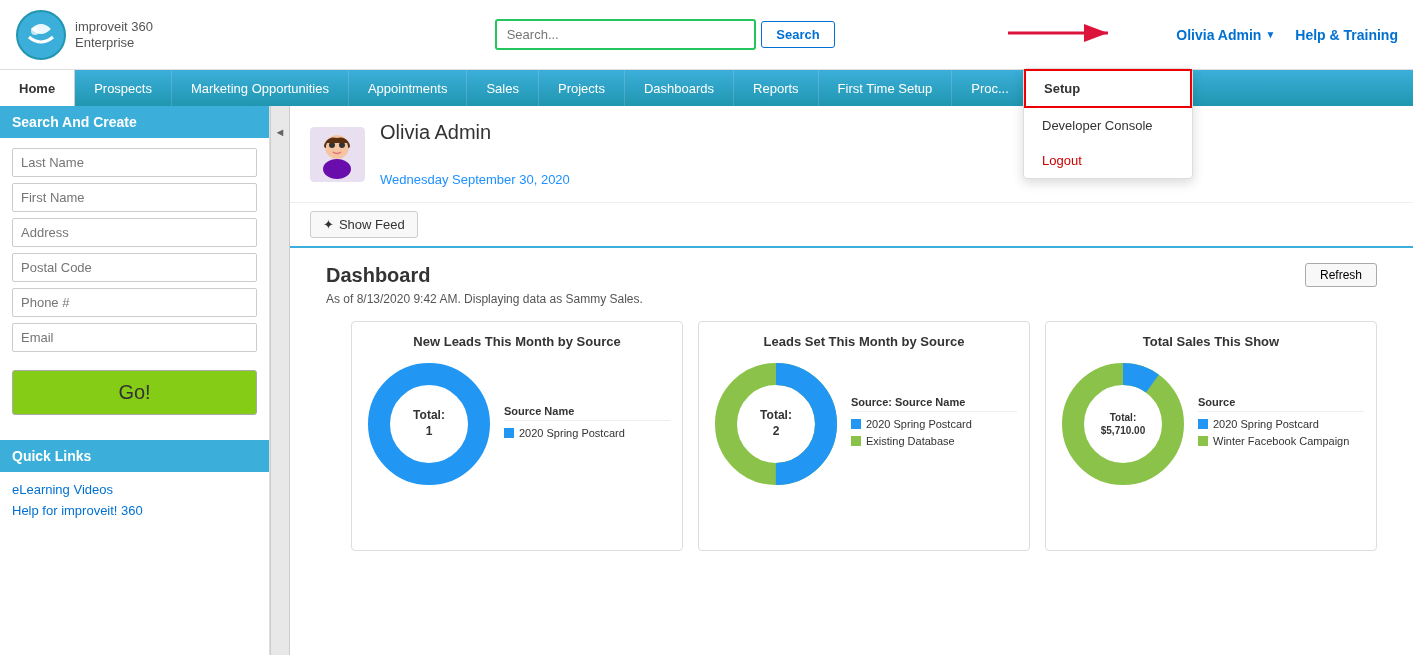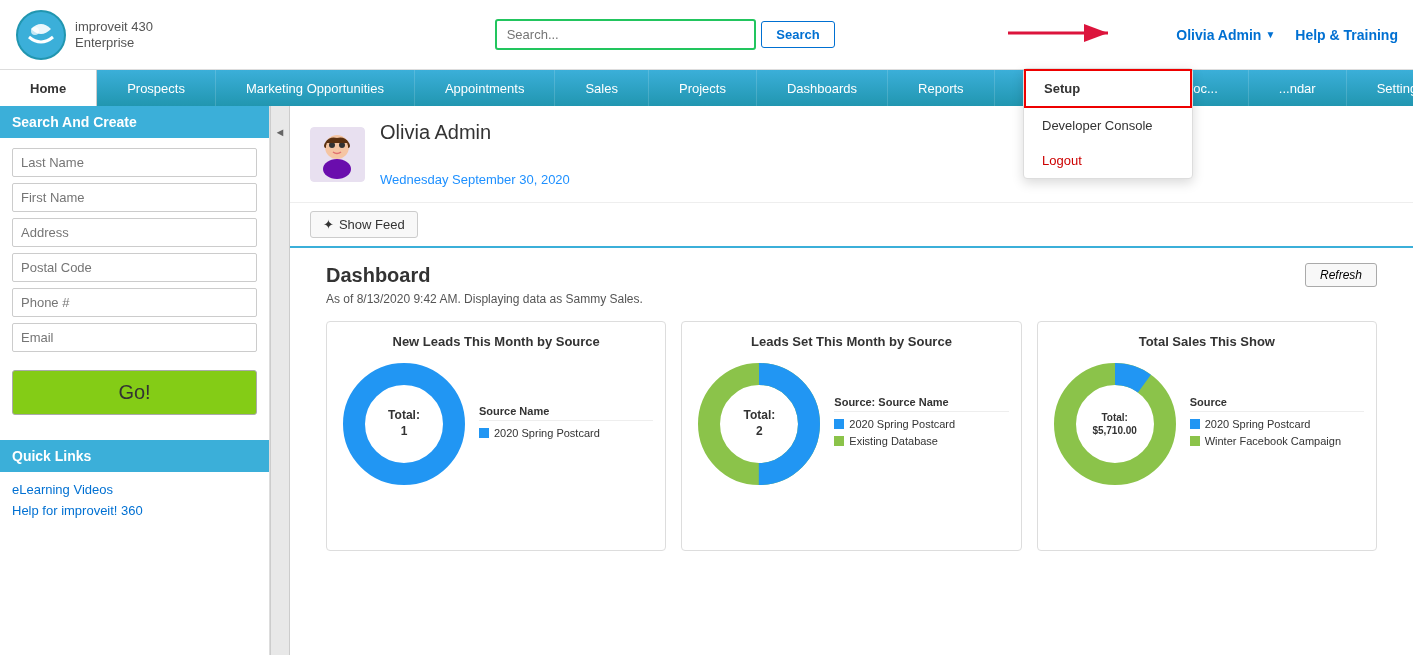--- a/index.html
+++ b/index.html
@@ -101,21 +101,21 @@
 
     
     .navbar {
       background: linear-gradient(to bottom, #3bafd9, #2196b0);
       display: flex;
       align-items: stretch;
       height: 36px;
       overflow: hidden;
     }
     .nav-item {
-      padding: 0 30px;
+      padding: 0 19px;
       display: flex;
       align-items: center;
       color: #fff;
       font-size: 13px;
       cursor: pointer;
       white-space: nowrap;
       border-right: 1px solid rgba(255,255,255,0.15);
     }
     .nav-item.active {
       background: #fff;
@@ -292,32 +292,32 @@
       font-weight: bold;
       color: #333;
     }
     .refresh-btn {
       padding: 4px 14px;
       border: 1px solid #aaa;
       border-radius: 3px;
       background: #f8f8f8;
       cursor: pointer;
       font-size: 12px;
-      font-style: italic;
     }
     .dashboard-subtitle {
       font-size: 12px;
       color: #555;
       margin-bottom: 15px;
     }
 
     
     .charts-row {
       display: flex;
       gap: 15px;
+      margin-left: 25px;
     }
     .chart-card {
       flex: 1;
       border: 1px solid #ddd;
       border-radius: 4px;
       padding: 12px;
       background: #fff;
       min-height: 230px;
     }
     .chart-title {
@@ -397,21 +397,21 @@
 
 <div class="header">
   <div class="logo-area">
     <svg class="logo-icon" viewBox="0 0 52 52">
       <circle cx="26" cy="26" r="24" fill="#3bafd9" stroke="#2196b0" stroke-width="2"></circle>
       <path d="M16 20 Q26 10 36 20 Q26 30 16 20Z" fill="white" opacity="0.9"></path>
       <path d="M14 28 Q26 38 38 28" stroke="white" stroke-width="3" fill="none"></path>
       <circle cx="20" cy="22" r="4" fill="white" opacity="0.7"></circle>
     </svg>
     <div class="logo-text">
-      <span>improveit 430</span>
+      <span>improveit 360</span>
       <span>Enterprise</span>
     </div>
   </div>
   <div class="search-area">
     <input type="text" class="search-input" placeholder="Search..." style="">
     <button class="search-button">Search</button>
   </div>
   <div class="header-right">
     <div class="user-dropdown">
       <span>Olivia Admin</span>

